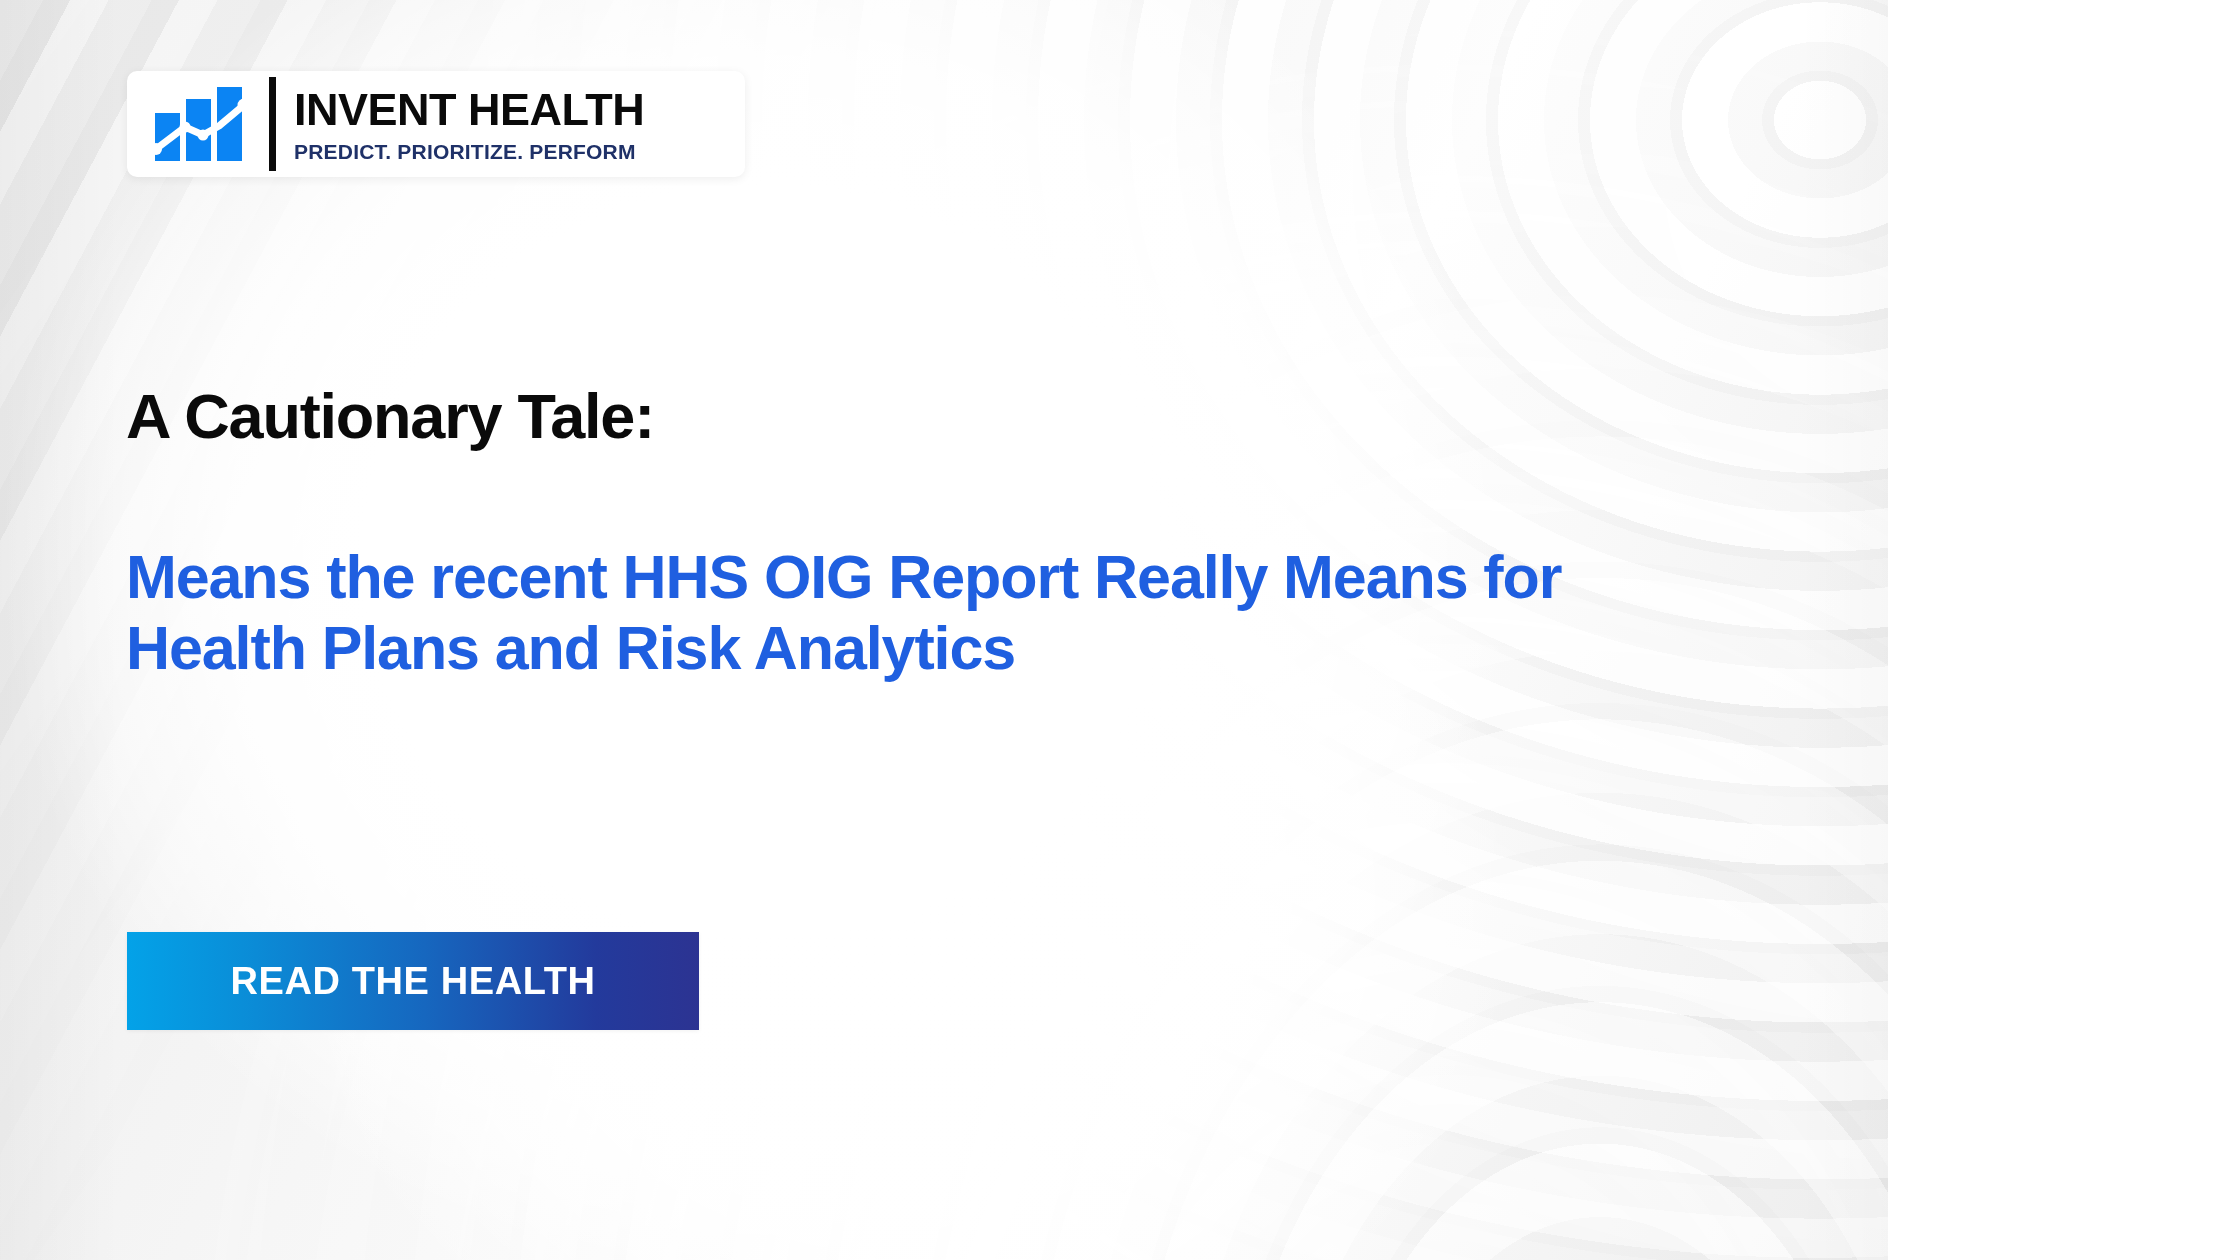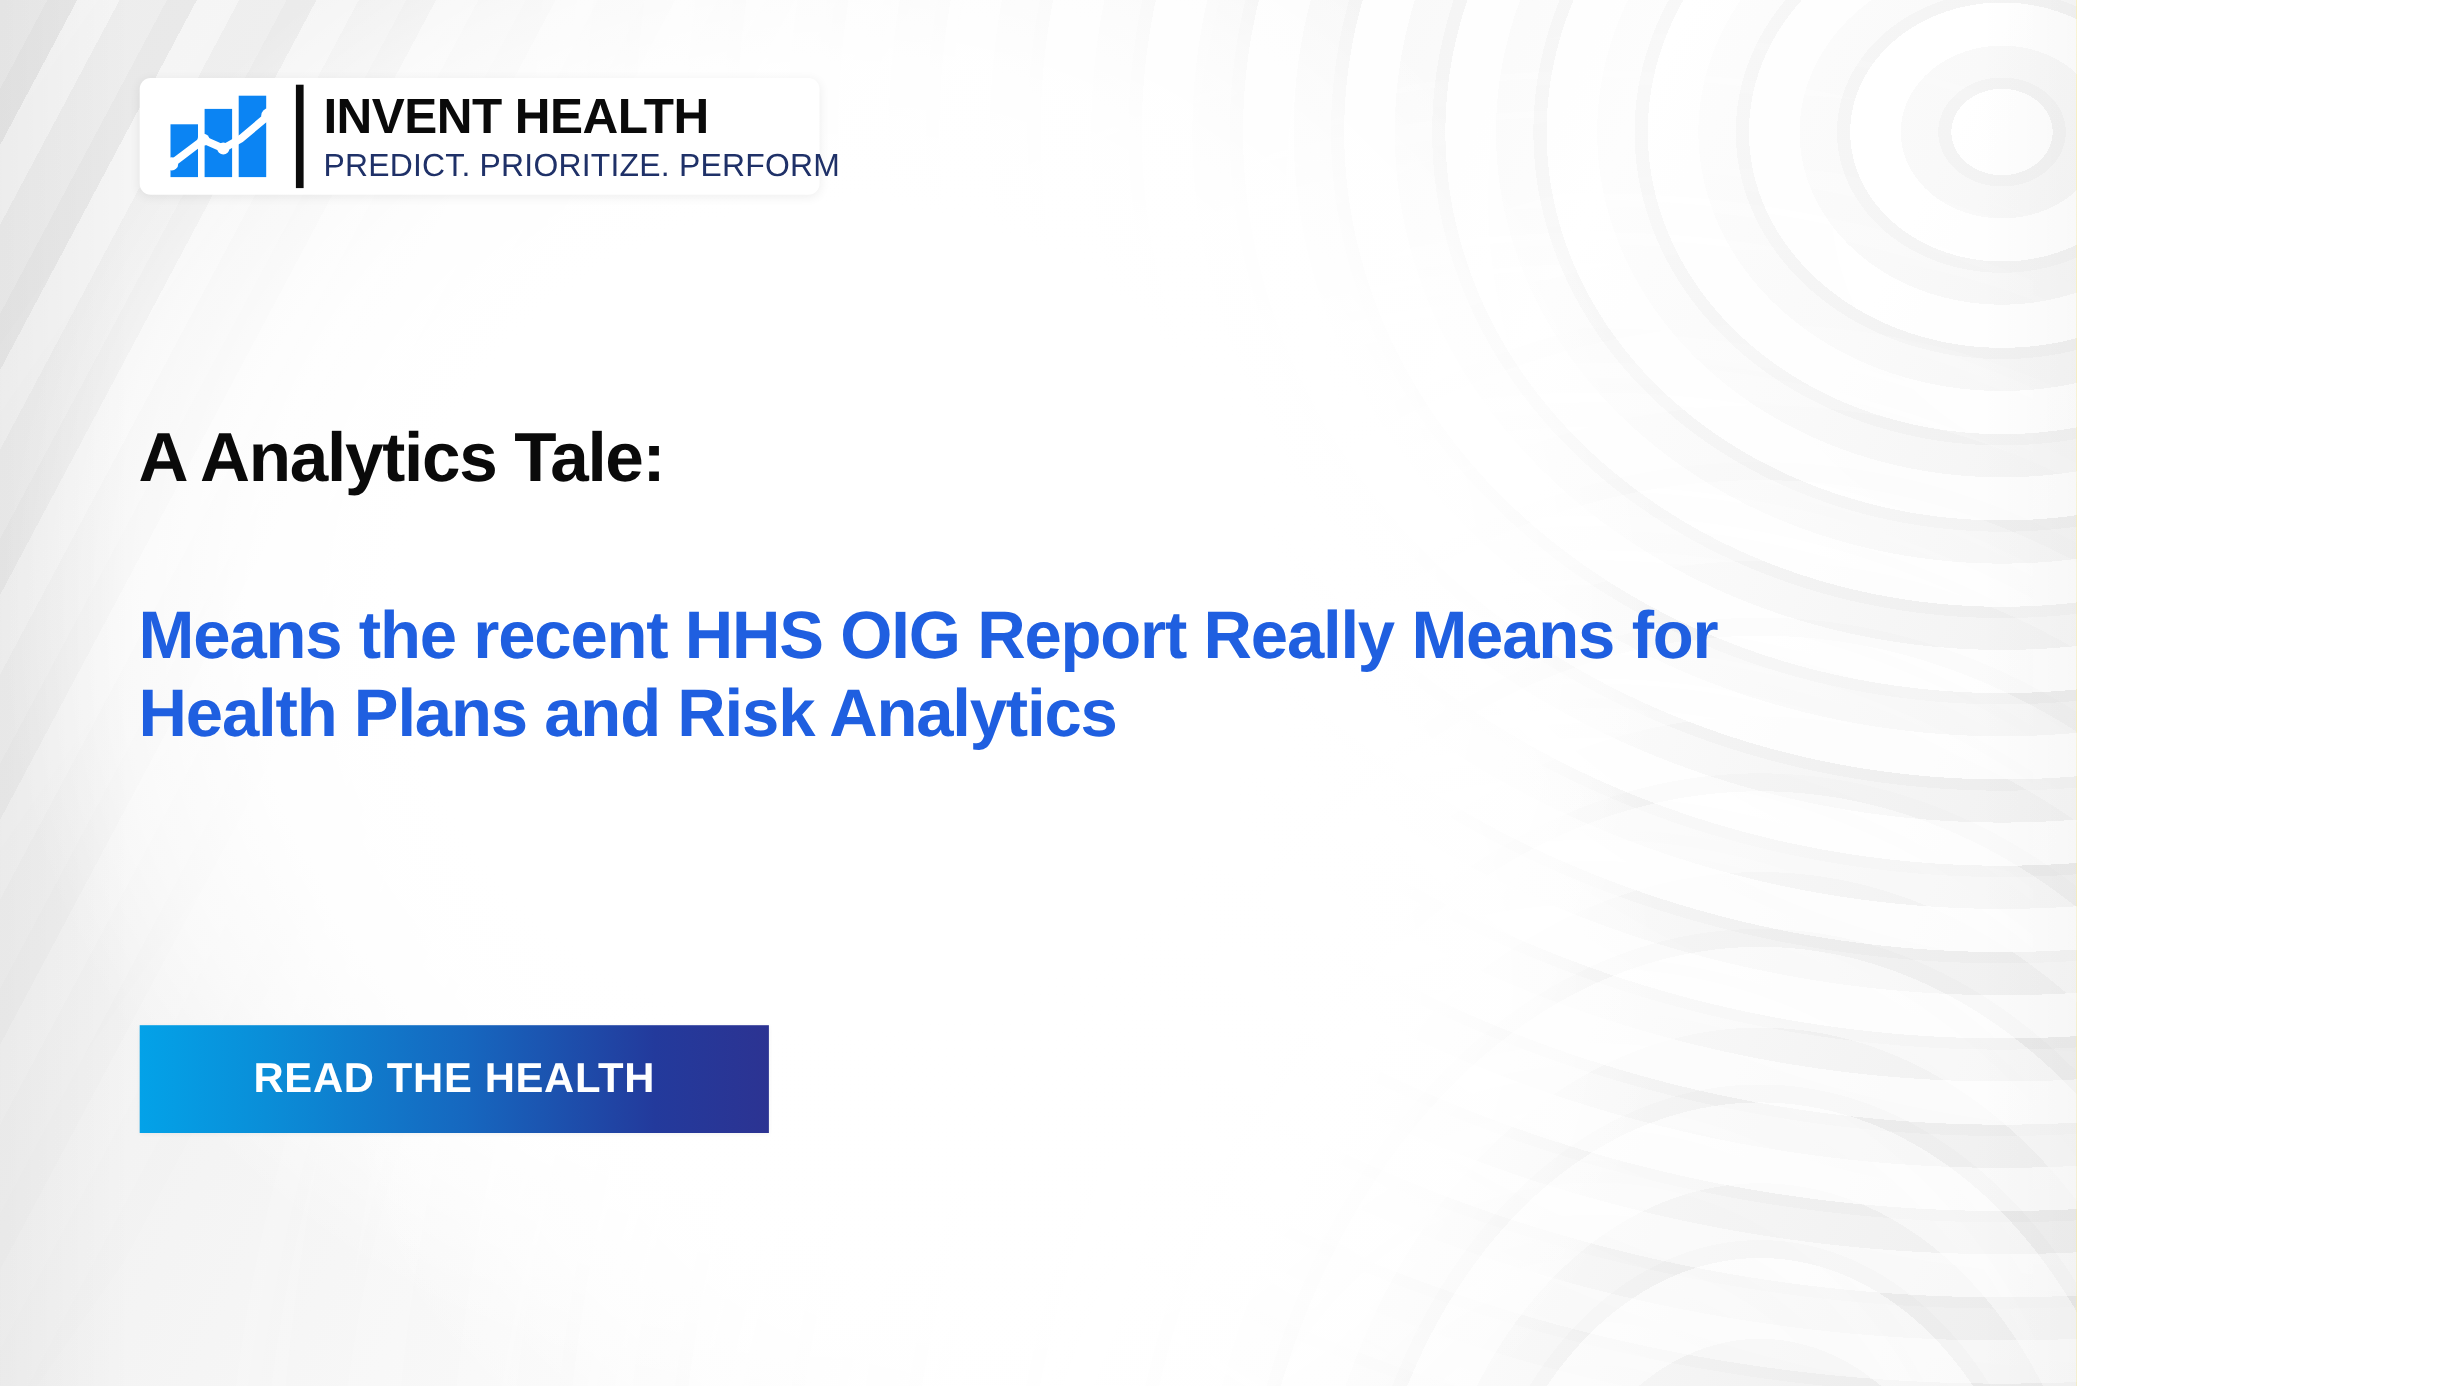--- a/index.html
+++ b/index.html
@@ -156,22 +156,22 @@
     font-family: "Liberation Sans", sans-serif;
     font-weight: 700;
     font-size: 45px;
     letter-spacing: -0.5px;
     color: #0a0a0a;
     white-space: nowrap;
   }
 
   .logo-tagline {
     font-family: "Liberation Sans", sans-serif;
-    font-weight: 400;
-    font-size: 29px;
+    font-weight: 700;
+    font-size: 21px;
     letter-spacing: 0.2px;
     color: #1f3168;
     margin-top: 9px;
     white-space: nowrap;
   }
 
   
   .headline-eyebrow {
     position: absolute;
     left: 126px;
@@ -249,21 +249,21 @@
 
     <div class="logo-divider"></div>
 
     <div class="logo-text">
       <div class="logo-name">INVENT HEALTH</div>
       <div class="logo-tagline">PREDICT. PRIORITIZE. PERFORM</div>
     </div>
 
   </div>
 
-  <div class="headline-eyebrow">A Analytics Tale:</div>
+  <div class="headline-eyebrow">A Cautionary Tale:</div>
 
   <div class="headline-main">
     <span>Means the recent HHS OIG Report Really</span>
     <span>Means for Health Plans and Risk Analytics</span>
   </div>
 
   <button class="cta-button">READ THE HEALTH</button>
 
 </div>
 

